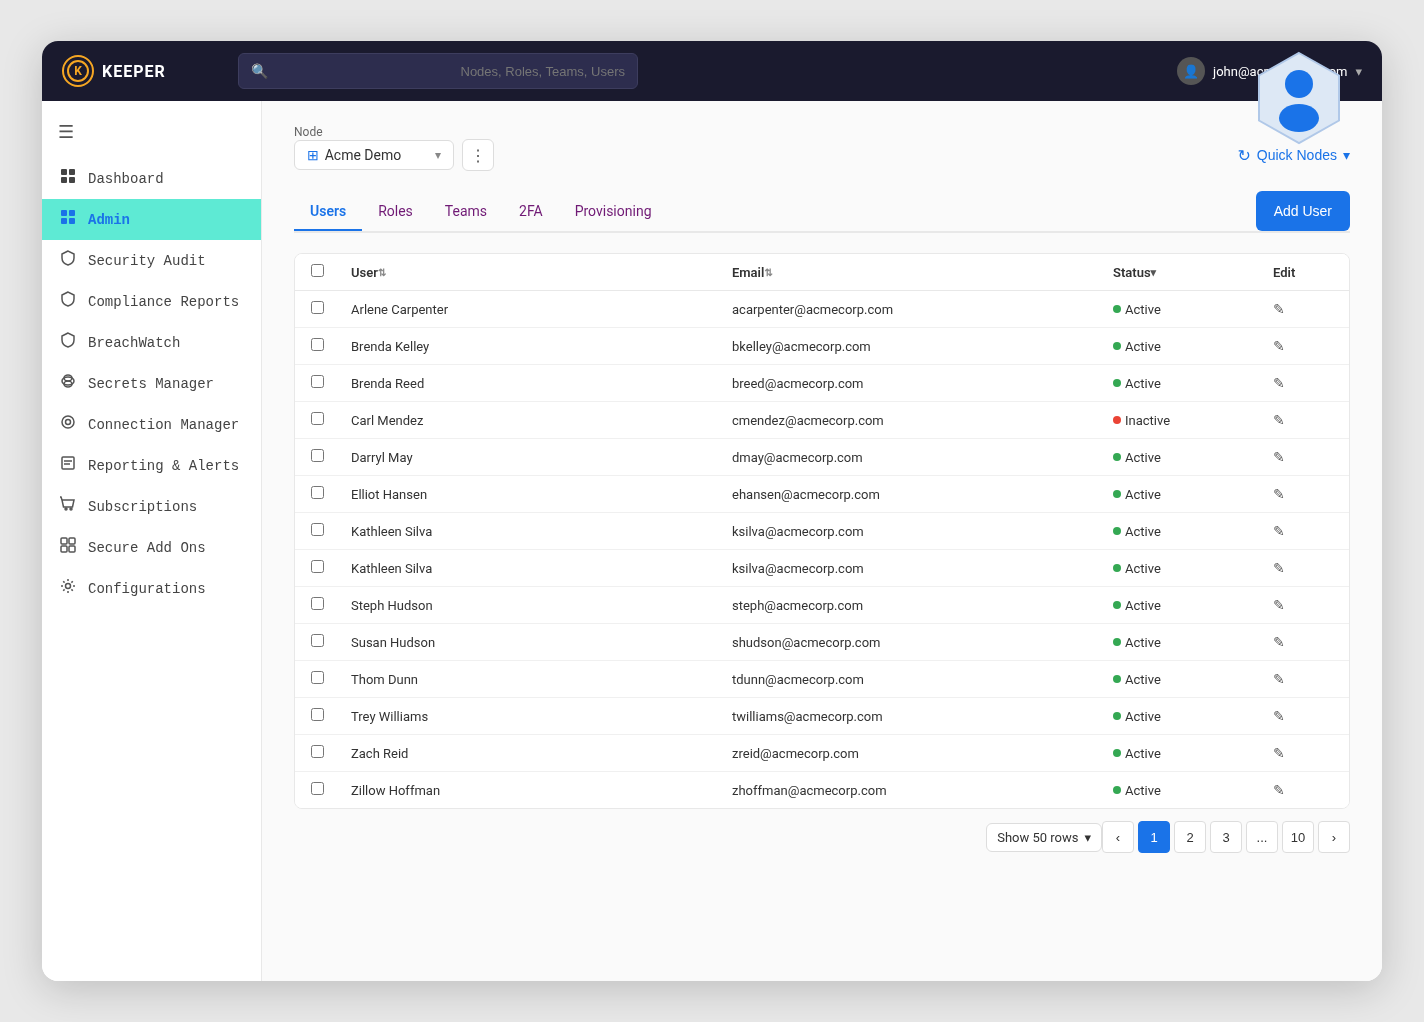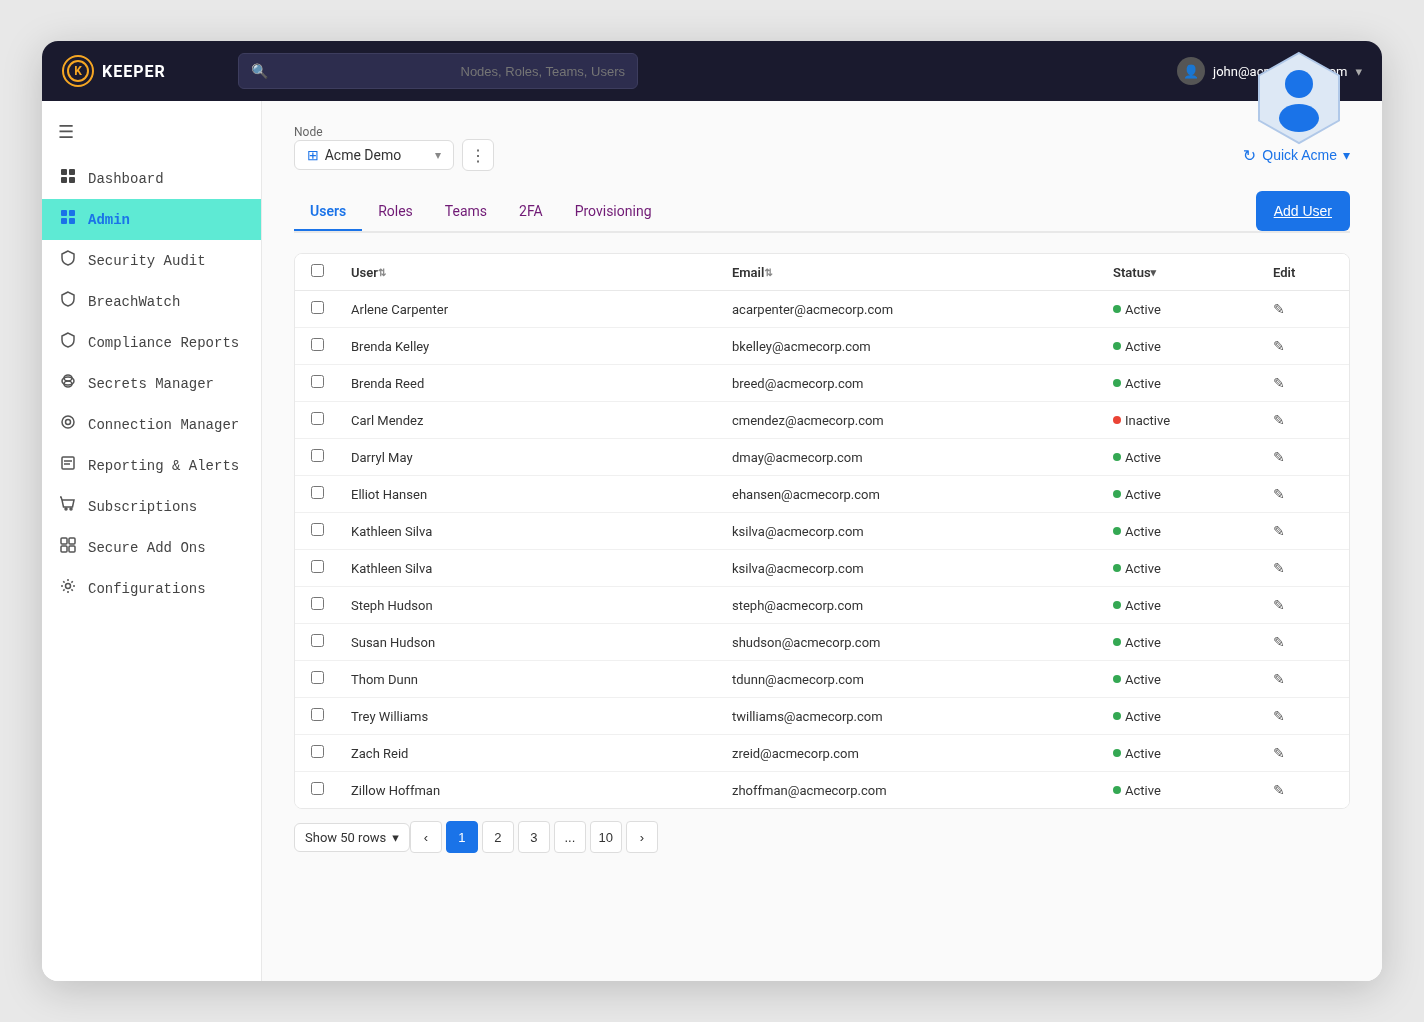--- a/index.html
+++ b/index.html
@@ -228,21 +228,20 @@
     .add-user-btn {
       margin-left: auto;
       background: #1a73e8;
       color: #fff;
       border: none;
       border-radius: 6px;
       padding: 12px 18px;
       font-size: 14px;
       cursor: pointer;
       font-weight: 500;
-      text-decoration: underline;
     }
     
     .users-table {
       background: #fff;
       border: 1px solid #e8e8e8;
       border-radius: 8px;
       overflow: hidden;
       width: 100%;
     }
     .table-header {
@@ -289,21 +288,21 @@
       display: flex;
       align-items: center;
       cursor: pointer;
     }
     .sort-icon { font-size: 10px; color: #888; }
     .filter-icon { font-size: 11px; color: #555; }
     
     .pagination-row {
       display: flex;
       align-items: center;
-      justify-content: flex-start;
+      justify-content: flex-end;
       padding: 12px 0 4px;
     }
     .rows-selector {
       display: flex;
       align-items: center;
       gap: 6px;
       background: #fff;
       border: 1px solid #ddd;
       border-radius: 6px;
       padding: 6px 10px;
@@ -398,30 +397,30 @@
         </span>
         <span>Security Audit</span>
       </div>
 
       <div class="sidebar-item">
         <span class="icon">
           <svg width="16" height="16" viewBox="0 0 16 16" fill="none" stroke="#555" stroke-width="1.5">
               <path d="M8 1L2 4v4c0 3.3 2.5 6 6 7 3.5-1 6-3.7 6-7V4L8 1z"></path>
             </svg>
         </span>
+        <span>Compliance Reports</span>
+      </div>
+
+      <div class="sidebar-item">
+        <span class="icon">
+          <svg width="16" height="16" viewBox="0 0 16 16" fill="none" stroke="#555" stroke-width="1.5">
+              <path d="M8 1L2 4v4c0 3.3 2.5 6 6 7 3.5-1 6-3.7 6-7V4L8 1z"></path>
+            </svg>
+        </span>
         <span>BreachWatch</span>
-      </div>
-
-      <div class="sidebar-item">
-        <span class="icon">
-          <svg width="16" height="16" viewBox="0 0 16 16" fill="none" stroke="#555" stroke-width="1.5">
-              <path d="M8 1L2 4v4c0 3.3 2.5 6 6 7 3.5-1 6-3.7 6-7V4L8 1z"></path>
-            </svg>
-        </span>
-        <span>Compliance Reports</span>
       </div>
 
       <div class="sidebar-item">
         <span class="icon">
           <svg width="16" height="16" viewBox="0 0 16 16" fill="none" stroke="#555" stroke-width="1.5">
               <ellipse cx="8" cy="5" rx="4" ry="3"></ellipse>
               <ellipse cx="8" cy="8" rx="6" ry="4"></ellipse>
               <ellipse cx="8" cy="11" rx="4" ry="3"></ellipse>
             </svg>
         </span>
@@ -489,21 +488,21 @@
       <div class="node-label">Node</div>
       <div class="node-selector-row">
         <div class="node-selector">
           <span class="grid-icon">⊞</span>
           <span>Acme Demo</span>
           <span class="chevron">▾</span>
         </div>
         <button class="node-more-btn">⋮</button>
         <button class="quick-sync-btn">
           <span style="font-size:16px;">↻</span>
-          <span>Quick Acme</span>
+          <span>Quick Nodes</span>
           <span>▾</span>
         </button>
       </div>
 
       <div class="tabs-row">
         <div class="tab active">Users</div>
         <div class="tab">Roles</div>
         <div class="tab">Teams</div>
         <div class="tab">2FA</div>
         <div class="tab">Provisioning</div>

